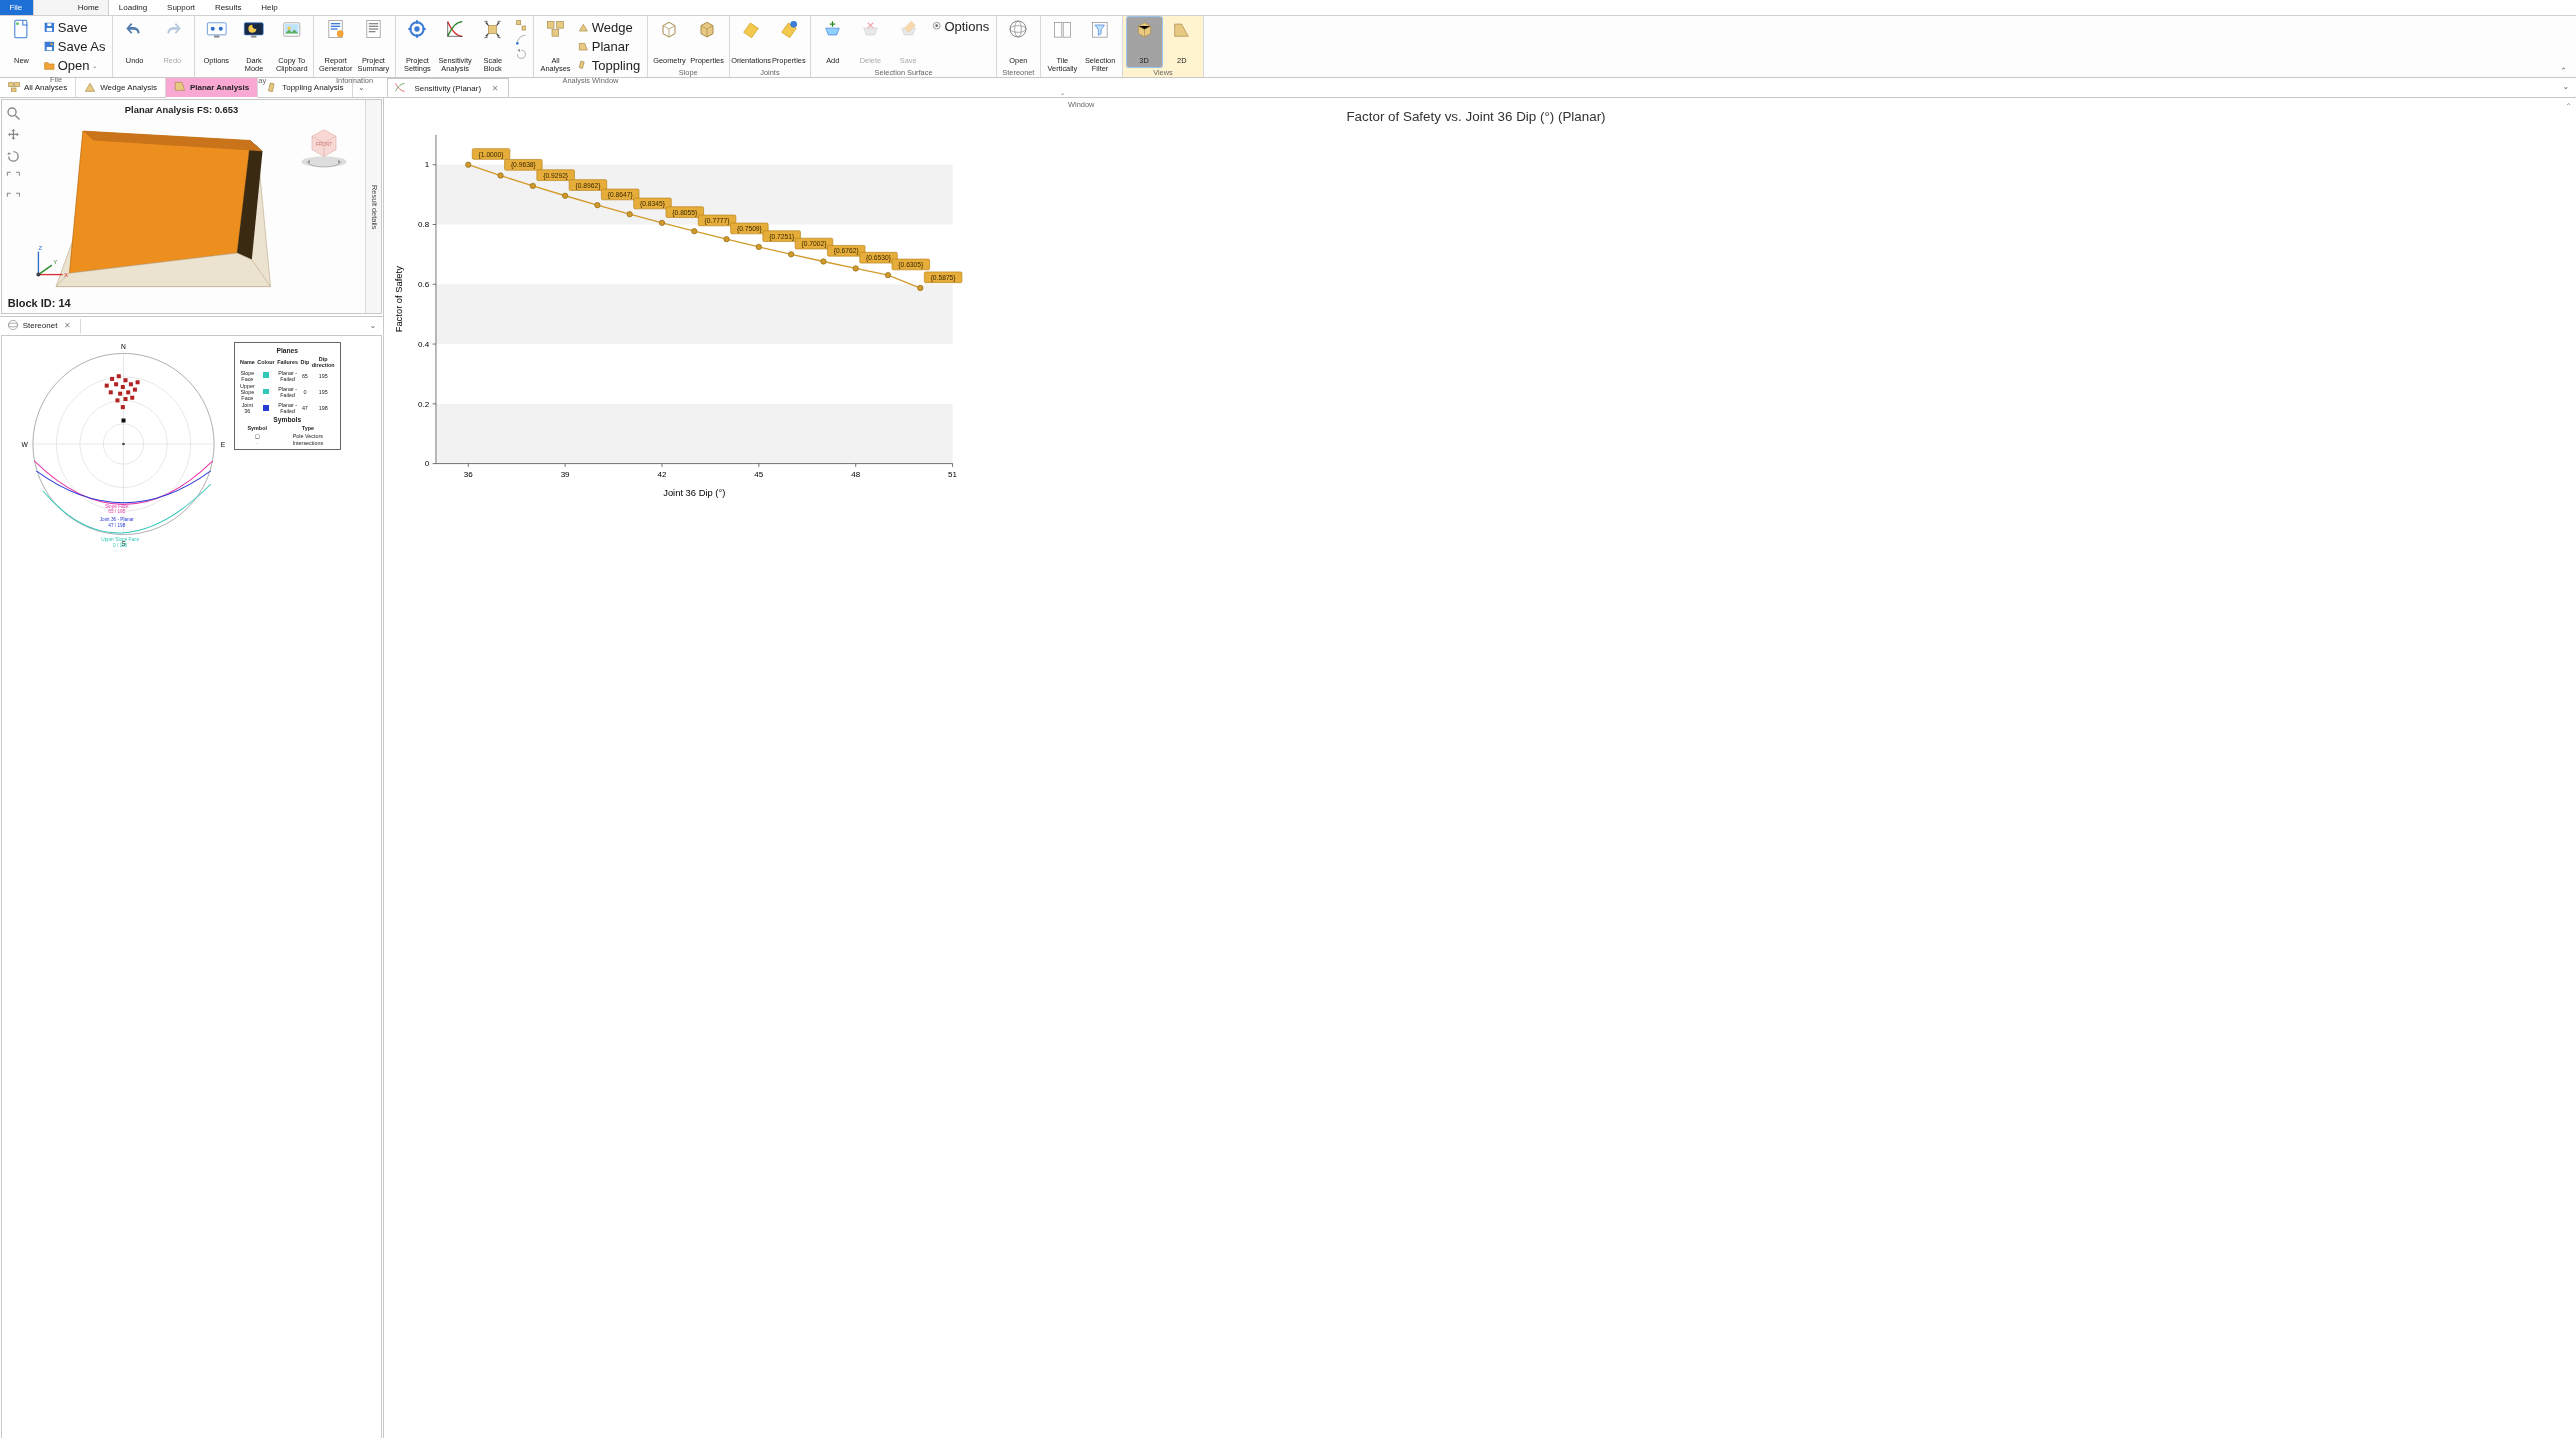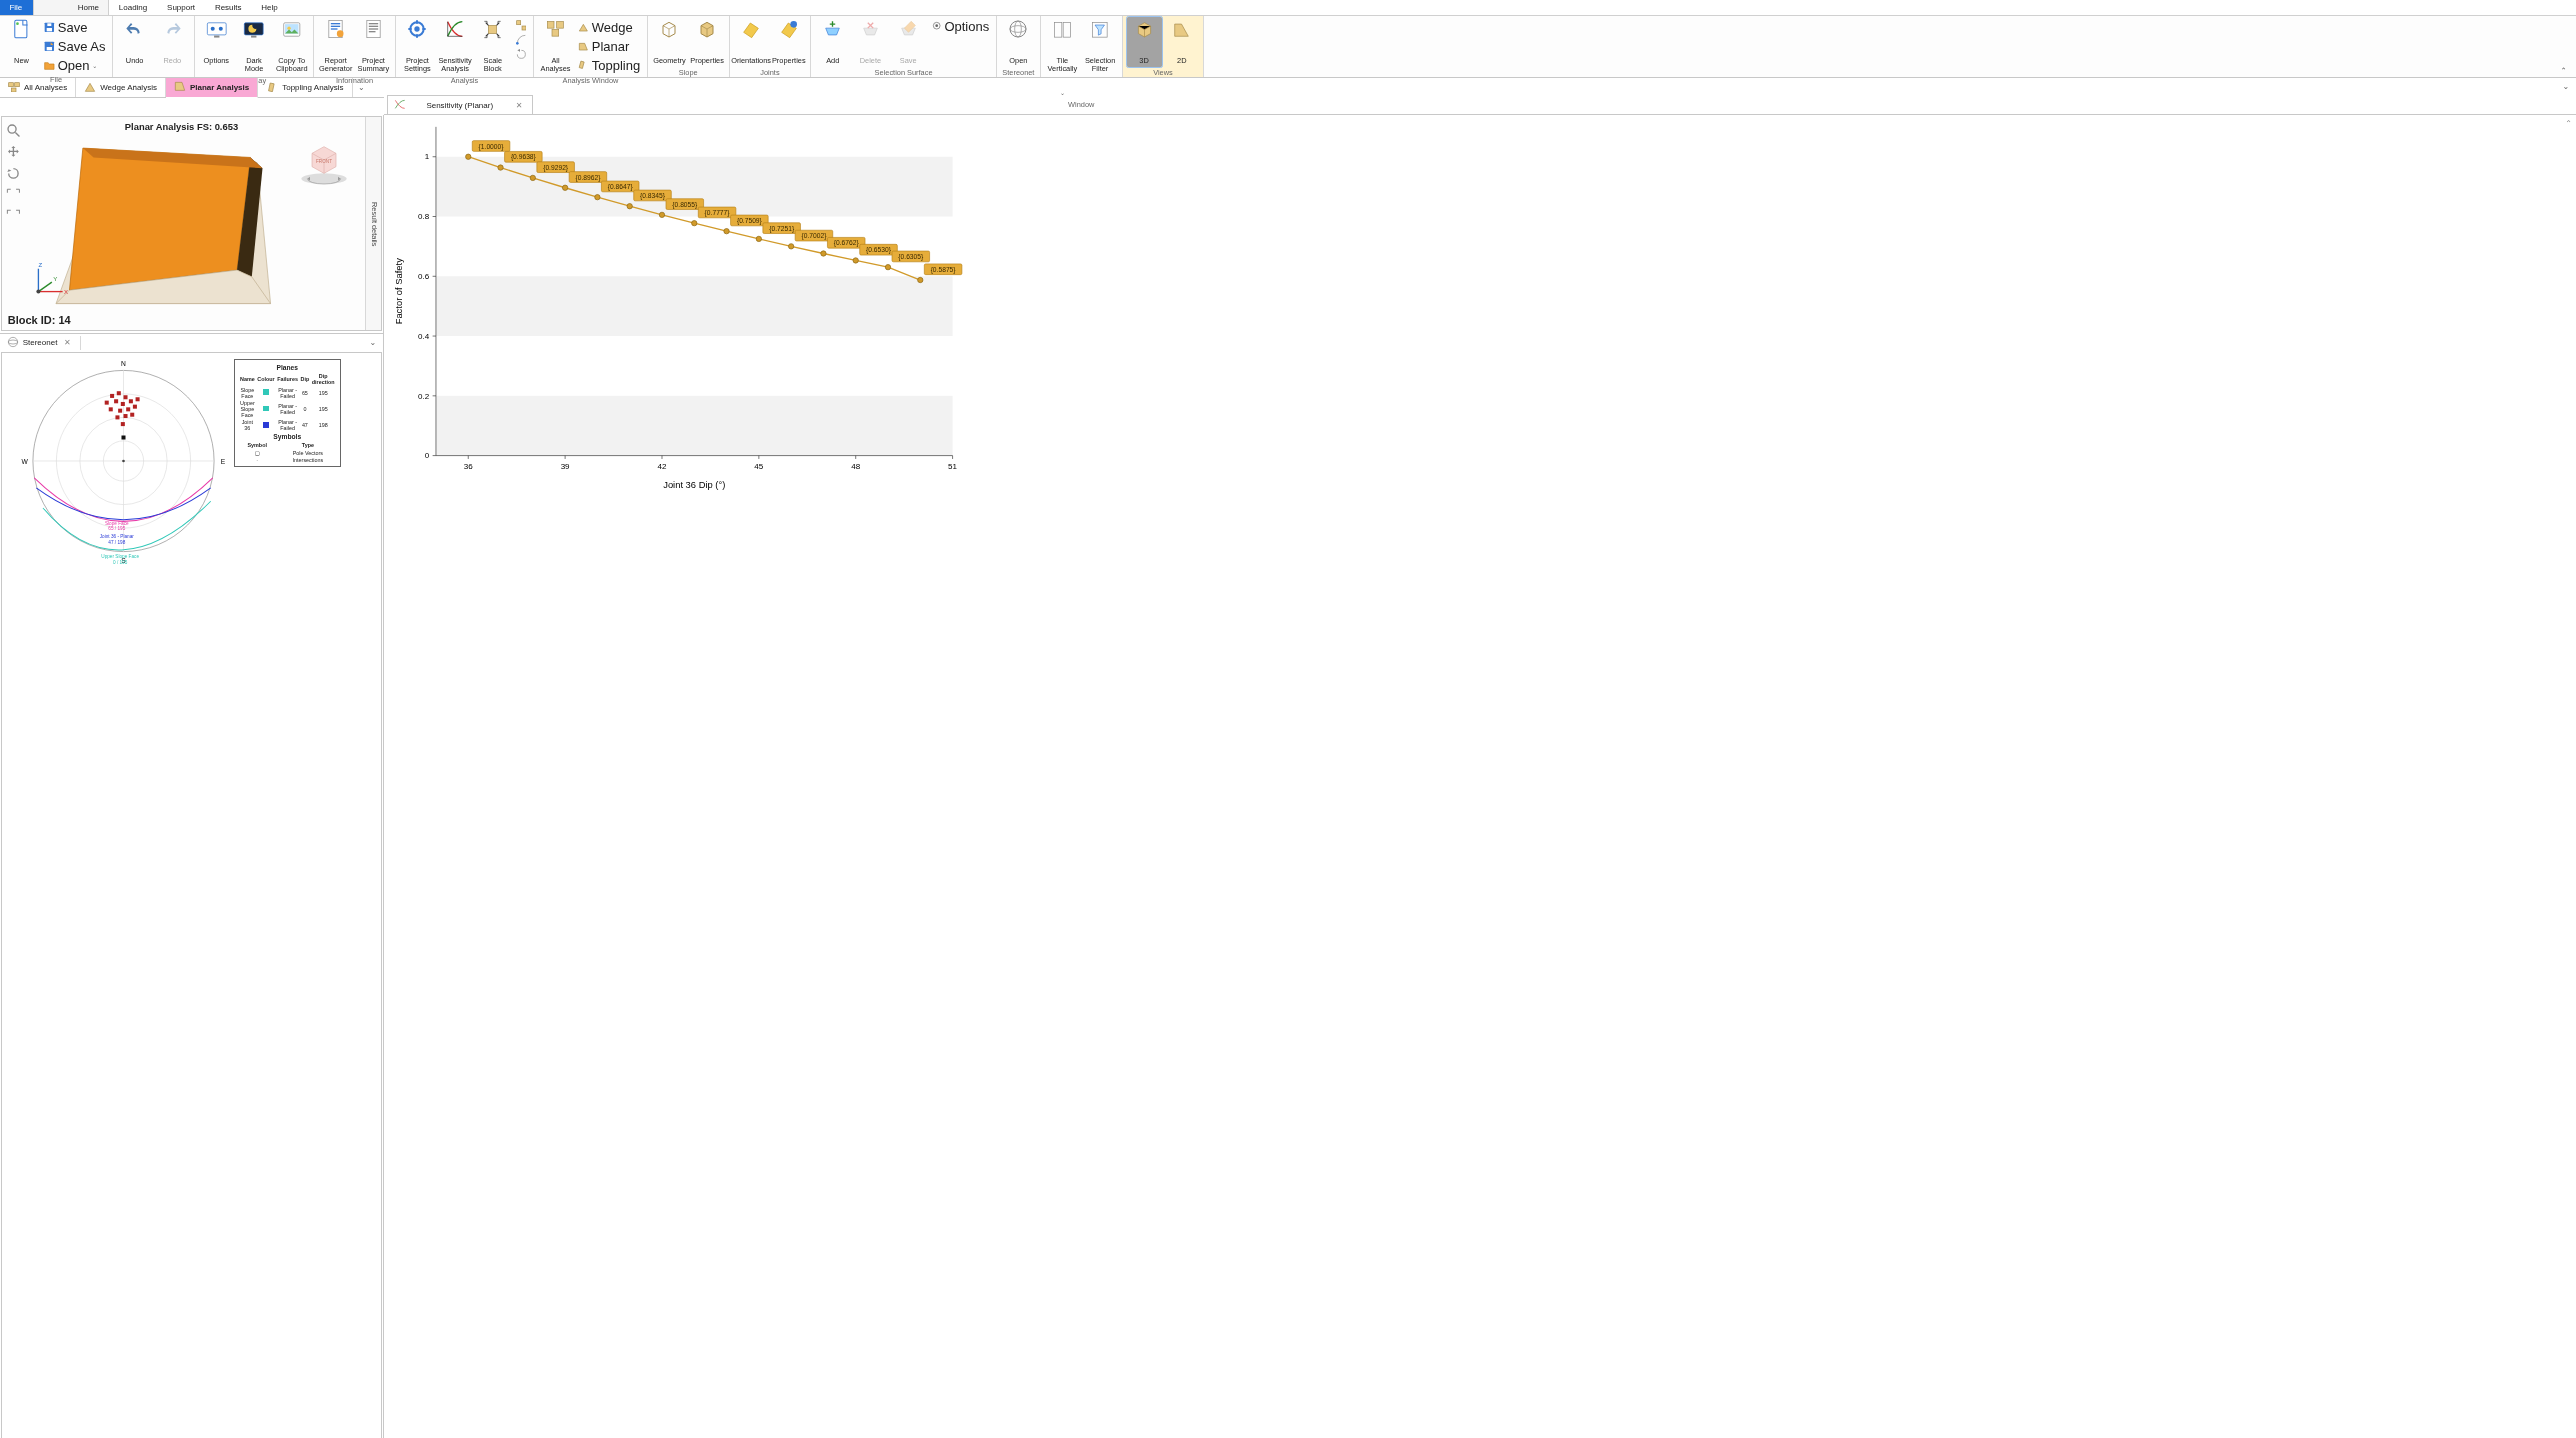--- a/index.html
+++ b/index.html
@@ -29,21 +29,21 @@
 .caret::after { content:" ⌄"; font-size:6px; color:#666; }
 
 
 .worktabs { display:flex; height:20px; border-bottom:0.7px solid #c8c8c8; }
 .worktabs .wt { display:flex; align-items:center; gap:4px; padding:0 8px; border-right:0.7px solid #d8d8d8; cursor:pointer; font-size:8px; }
 .worktabs .wt.active { background:#f9a8d4; font-weight:600; border-bottom:1.3px solid #fff; margin-bottom:-0.7px; }
 .worktabs .wt .ic { width:12px;height:12px; }
 .worktabs .drop { padding:0 5.4px; display:flex;align-items:center; color:#666; cursor:pointer; }
 
 
-.senstab { display:flex; align-items:center; gap:20px; padding:0 6.7px; border:0.7px solid #c8c8c8; border-bottom:none; background:#fff; margin-left:2.7px; height:19px; margin-top:17px; }
+.senstab { display:flex; align-items:center; gap:8px; padding:0 6.7px; border:0.7px solid #c8c8c8; border-bottom:none; background:#fff; margin-left:2.7px; height:19px; margin-top:0; }
 .senstab .close { color:#888; cursor:pointer; padding:0 2.7px; }
 
 
 .workspace { display:grid; grid-template-columns: 384px 1fr; grid-template-rows: 1fr; height: calc(100vh - 16px - 62px); }
 .leftcol { display:flex; flex-direction:column; border-right:0.7px solid #c8c8c8; }
 
 
 .view3d { position:relative; flex:0 0 215px; border:0.7px solid #c8c8c8; margin:1.3px; background:#fdfdfd; overflow:hidden; }
 .view3d .title { position:absolute; top:4px; left:0; right:20px; text-align:center; font-weight:700; font-size:9.4px; }
 .view3d .blockid { position:absolute; bottom:4px; left:5.4px; font-weight:700; font-size:11px; }
@@ -725,20 +725,21 @@
                 <td>Intersections</td>
               </tr>
         </tbody>
           </table>
       </div>
     </div>
   </div>
 
   <div class="chartwrap">
     <div class="carets">⌃</div>
+    <div class="ctitle">Factor of Safety vs. Joint 36 Dip (°) (Planar)</div>
     <svg class="chart" id="chart-svg" width="577" height="376" viewBox="0 0 860 560" style="font-size:12px">
         <rect x="70" y="410.9090909090909" width="770" height="89.09090909090912" fill="#f2f2f2"></rect>
         <rect x="70" y="232.72727272727275" width="770" height="89.09090909090907" fill="#f2f2f2"></rect>
         <rect x="70" y="54.54545454545456" width="770" height="89.09090909090907" fill="#f2f2f2"></rect>
         <line x1="70" y1="10" x2="70" y2="500" stroke="#333"></line>
         <line x1="70" y1="500" x2="840" y2="500" stroke="#333"></line>
         <line x1="65" y1="500" x2="70" y2="500" stroke="#333"></line>
         <text x="60" y="504" text-anchor="end" font-size="12">0</text>
         <line x1="65" y1="410.9090909090909" x2="70" y2="410.9090909090909" stroke="#333"></line>
         <text x="60" y="414.9090909090909" text-anchor="end" font-size="12">0.2</text>

